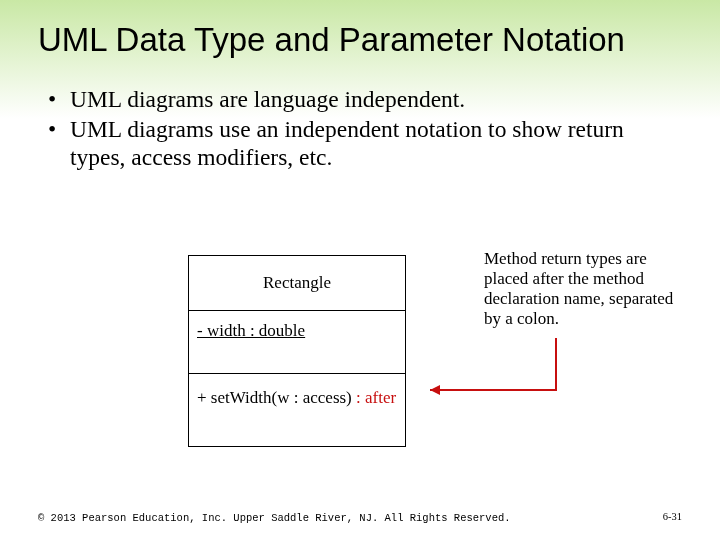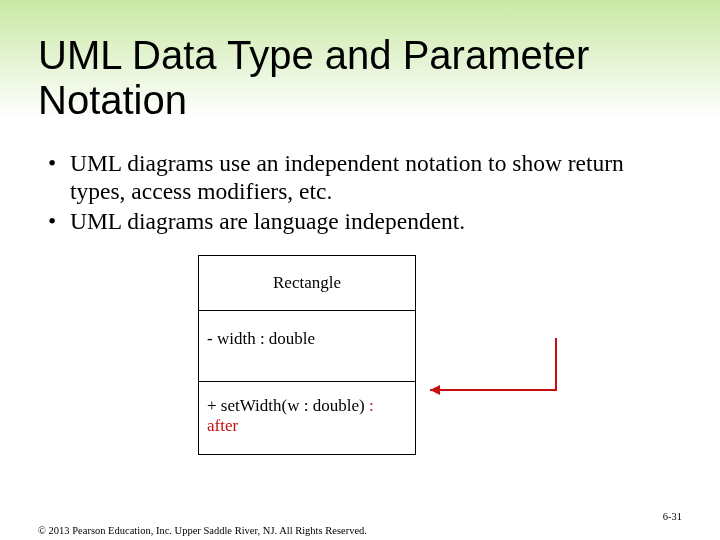--- a/index.html
+++ b/index.html
@@ -13,22 +13,22 @@
 }
 .slide {
   position: relative;
   width: 720px;
   height: 540px;
   background: linear-gradient(to bottom, #c9e8a5 0%, #ffffff 22%, #ffffff 100%);
   box-sizing: border-box;
 }
 .title {
   font-family: Arial, Helvetica, sans-serif;
-  font-size: 40px;
-  padding: 33px 0 0 38px;
+  font-size: 33px;
+  padding: 21px 0 0 38px;
   color: #000;
 }
 .bullets {
   margin: 26px 48px 0 48px;
   list-style: none;
   padding: 0;
   font-size: 23.5px;
   line-height: 1.2;
 }
 .bullets li {
@@ -37,60 +37,61 @@
   margin-bottom: 2px;
 }
 .bullets li::before {
   content: "•";
   position: absolute;
   left: 0;
   top: 0;
 }
 .uml {
   position: absolute;
-  left: 198px;
+  left: 188px;
   top: 255px;
   width: 218px;
   border-collapse: collapse;
   font-size: 17px;
 }
 .uml td {
   border: 1.5px solid #000;
   padding: 0 8px;
 }
 .uml-name td {
   height: 54px;
   text-align: center;
   vertical-align: middle;
 }
 .uml-attr td {
   height: 52px;
   vertical-align: top;
-  padding-top: 18px;
+  padding-top: 10px;
+  text-decoration: underline;
 }
 .uml-op td {
   height: 58px;
   vertical-align: top;
   padding-top: 14px;
 }
 .op-prefix { color: #000; }
 .op-ret { color: #c70f0f; }
 .annotation {
   position: absolute;
   left: 484px;
   top: 249px;
   width: 210px;
   font-size: 17px;
   line-height: 1.18;
 }
 .footer {
   position: absolute;
   left: 38px;
-  bottom: 4px;
-  font-family: Liberation Serif, serif;
+  bottom: 16px;
+  font-family: Liberation Mono, monospace;
   font-size: 10.5px;
 }
 .pagenum {
   position: absolute;
   right: 38px;
   bottom: 18px;
   font-family: Liberation Serif, serif;
   font-size: 10.5px;
 }
 
@@ -101,40 +102,41 @@
 }
 </style>
 </head>
 <body>
 
 <div class="slide">
 
   <div class="title">UML Data Type and Parameter Notation</div>
 
   <ul class="bullets">
+    <li>UML diagrams are language independent.</li>
     <li>UML diagrams use an independent notation to show return types, access modifiers, etc.</li>
-    <li>UML diagrams are language independent.</li>
   </ul>
 
   <table class="uml">
     <tbody>
         <tr class="uml-name">
       <td>Rectangle</td>
     </tr>
     <tr class="uml-attr">
       <td>- width : double</td>
     </tr>
     <tr class="uml-op">
       <td>
-        <span class="op-prefix">+ setWidth(w : double)</span><span class="op-ret"> : </span><span class="op-ret">after</span>
+        <span class="op-prefix">+ setWidth(w : access)</span><span class="op-ret"> : </span><span class="op-ret">after</span>
       </td>
     </tr>
   </tbody>
     </table>
 
+  <div class="annotation">Method return types are placed after the method declaration name, separated by a colon.</div>
 
   <svg class="arrow" style="left:418px; top:332px; width:160px; height:72px;">
     <path d="M 138 6 L 138 58 L 12 58" stroke="#c70f0f" stroke-width="2" fill="none"></path>
     <polygon points="12,58 22,53 22,63" fill="#c70f0f"></polygon>
   </svg>
 
   <div class="footer">© 2013 Pearson Education, Inc. Upper Saddle River, NJ. All Rights Reserved.</div>
   <div class="pagenum">6-31</div>
 
 </div>

